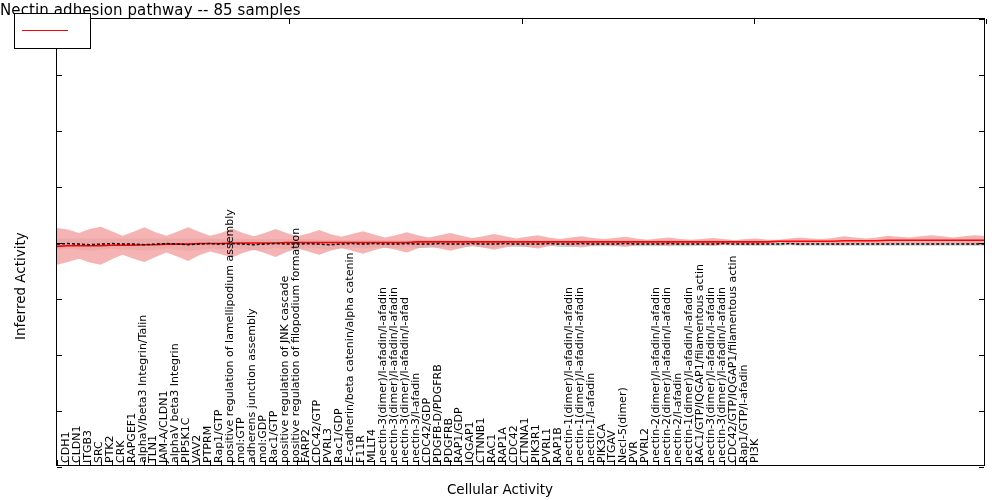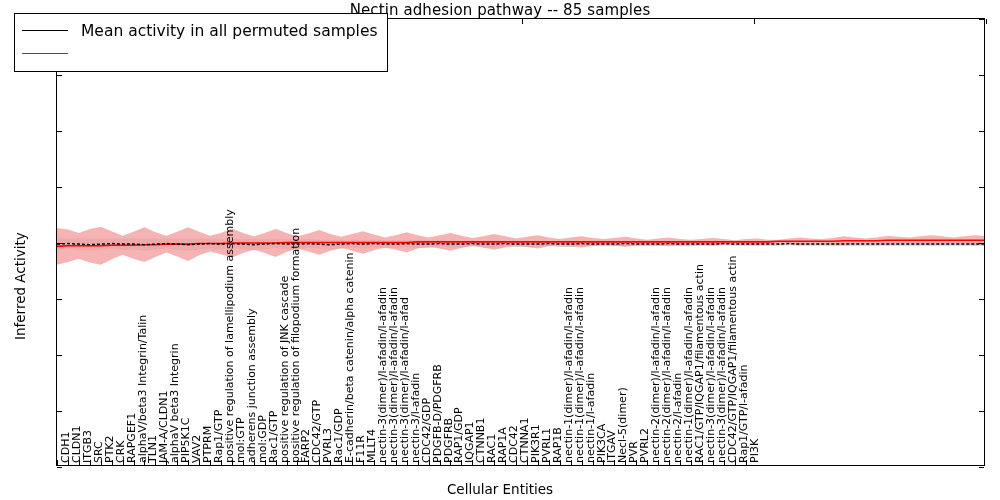--- a/index.html
+++ b/index.html
@@ -1,21 +1,21 @@
 <!DOCTYPE html>
 <html><head>
 <meta charset="utf-8">
 <style>
   html,body{margin:0;padding:0;background:#fff;}
   body{width:1000px;height:500px;overflow:hidden;
        font-family:"DejaVu Sans","Liberation Sans",sans-serif;color:#000;}
   #fig{position:relative;width:1000px;height:500px;}
 
   
-  #title{position:absolute;left:0;top:1px;width:1000px;text-align:center;
+  #title{position:absolute;left:0;top:1px;width:1000px;
          font-size:15px;letter-spacing:.1px;}
 
   
   #plot{position:absolute;left:56px;top:18px;width:929px;height:448px;
         border:1.1px solid #000;box-sizing:border-box;overflow:visible;}
   #clip{position:absolute;inset:0;overflow:hidden;}
   .ytickmark{position:absolute;left:0;width:5px;height:1px;background:#000;}
   .ytickmarkR{position:absolute;right:0;width:5px;height:1px;background:#000;}
   #ylabel{position:absolute;font-size:13.5px;white-space:nowrap;
           transform-origin:0 0;transform:rotate(-90deg);
@@ -39,21 +39,21 @@
   .legtxt{font-size:15.5px;white-space:nowrap;}
 </style>
 </head>
 <body>
 
 <div id="fig">
 
   <div id="title">Nectin adhesion pathway -- 85 samples</div>
 
   <div id="ylabel">Inferred Activity</div>
-  <div id="xlabel">Cellular Entities</div>
+  <div id="xlabel">Cellular Activity</div>
 
   <div id="plot">
     <div id="clip">
       <svg id="svg" width="929" height="448">
           <path d="M0.00,219.52L10.93,219.52L21.86,219.52L32.79,219.52L43.72,219.52L54.65,219.52L65.58,219.52L76.51,219.52L87.44,219.52L98.36,219.52L109.29,219.52L120.22,219.52L131.15,219.52L142.08,219.52L153.01,219.52L163.94,220.08L174.87,220.08L185.80,220.08L196.73,220.08L207.66,220.08L218.59,220.08L229.52,220.08L240.45,220.08L251.38,220.08L262.31,220.64L273.24,220.64L284.16,220.64L295.09,220.64L306.02,220.64L316.95,220.64L327.88,221.20L338.81,221.20L349.74,221.20L360.67,221.20L371.60,221.20L382.53,221.20L393.46,221.76L404.39,221.76L415.32,221.76L426.25,221.76L437.18,221.76L448.11,221.76L459.04,222.32L469.96,222.32L480.89,222.32L491.82,222.32L502.75,222.32L513.68,222.32L524.61,222.32L535.54,222.88L546.47,222.88L557.40,222.88L568.33,222.32L579.26,222.88L590.19,222.88L601.12,222.88L612.05,222.88L622.98,222.88L633.91,222.88L644.84,223.44L655.76,223.44L666.69,222.88L677.62,223.44L688.55,223.44L699.48,223.44L710.41,223.44L721.34,223.44L732.27,222.88L743.20,223.44L754.13,223.44L765.06,223.44L775.99,223.44L786.92,223.44L797.85,223.44L808.78,223.44L819.71,223.44L830.64,223.44L841.56,223.44L852.49,223.44L863.42,223.44L874.35,223.44L885.28,223.44L896.21,223.44L907.14,223.44L918.07,223.44L929.00,223.44L929.00,226.80L918.07,226.80L907.14,226.80L896.21,226.80L885.28,226.80L874.35,226.80L863.42,226.80L852.49,226.80L841.56,226.80L830.64,226.80L819.71,226.80L808.78,226.80L797.85,226.80L786.92,226.80L775.99,226.80L765.06,226.80L754.13,226.80L743.20,226.80L732.27,226.24L721.34,226.80L710.41,226.80L699.48,226.80L688.55,226.80L677.62,226.80L666.69,226.24L655.76,226.80L644.84,226.80L633.91,227.36L622.98,227.36L612.05,226.24L601.12,227.36L590.19,227.36L579.26,227.36L568.33,226.80L557.40,227.36L546.47,227.36L535.54,227.36L524.61,226.80L513.68,227.92L502.75,227.92L491.82,226.80L480.89,227.92L469.96,227.92L459.04,227.92L448.11,227.36L437.18,228.48L426.25,228.48L415.32,227.36L404.39,228.48L393.46,228.48L382.53,227.92L371.60,229.04L360.67,229.04L349.74,227.92L338.81,229.04L327.88,229.04L316.95,228.48L306.02,229.60L295.09,228.48L284.16,229.60L273.24,230.72L262.31,229.60L251.38,229.04L240.45,230.16L229.52,230.16L218.59,229.04L207.66,230.16L196.73,231.28L185.80,230.16L174.87,229.04L163.94,230.16L153.01,229.60L142.08,230.72L131.15,231.84L120.22,230.72L109.29,229.60L98.36,230.72L87.44,231.84L76.51,230.72L65.58,230.72L54.65,229.60L43.72,230.72L32.79,231.84L21.86,230.72L10.93,229.60L0.00,230.72Z" fill="#c8c8c8" fill-opacity="0.85" stroke="none"></path>
           <path d="M0.00,208.88L10.93,210.56L21.86,213.92L32.79,210.00L43.72,207.76L54.65,212.24L65.58,216.72L76.51,212.80L87.44,208.32L98.36,213.36L109.29,216.72L120.22,212.80L131.15,208.32L142.08,212.80L153.01,216.72L163.94,213.92L174.87,209.44L185.80,213.92L196.73,217.28L207.66,213.92L218.59,210.00L229.52,213.92L240.45,217.28L251.38,214.48L262.31,211.12L273.24,215.04L284.16,217.84L295.09,215.04L306.02,212.24L316.95,215.60L327.88,218.40L338.81,216.16L349.74,213.36L360.67,216.16L371.60,218.40L382.53,216.16L393.46,213.92L404.39,216.72L415.32,218.96L426.25,217.28L437.18,215.04L448.11,217.28L459.04,219.52L469.96,217.84L480.89,216.16L491.82,218.40L502.75,220.08L513.68,218.40L524.61,217.28L535.54,218.96L546.47,220.08L557.40,218.96L568.33,217.84L579.26,219.52L590.19,220.64L601.12,219.52L612.05,218.40L622.98,220.08L633.91,220.64L644.84,220.08L655.76,218.96L666.69,220.08L677.62,221.20L688.55,220.08L699.48,219.52L710.41,220.64L721.34,220.64L732.27,219.52L743.20,218.40L754.13,219.52L765.06,220.08L775.99,218.96L786.92,217.28L797.85,218.40L808.78,219.52L819.71,218.40L830.64,216.72L841.56,217.84L852.49,218.40L863.42,217.28L874.35,216.16L885.28,217.28L896.21,218.40L907.14,217.28L918.07,216.16L929.00,217.28L929.00,225.12L918.07,226.24L907.14,225.12L896.21,224.00L885.28,225.12L874.35,226.24L863.42,225.12L852.49,224.00L841.56,224.56L830.64,225.68L819.71,225.12L808.78,224.00L797.85,225.12L786.92,226.24L775.99,225.68L765.06,224.56L754.13,225.12L743.20,226.24L732.27,225.12L721.34,224.00L710.41,225.12L699.48,226.24L688.55,225.68L677.62,224.56L666.69,225.68L655.76,226.80L644.84,225.68L633.91,225.12L622.98,225.68L612.05,227.36L601.12,226.24L590.19,225.12L579.26,226.24L568.33,227.92L557.40,226.80L546.47,225.68L535.54,226.80L524.61,228.48L513.68,227.36L502.75,225.68L491.82,227.36L480.89,229.60L469.96,227.92L459.04,226.24L448.11,228.48L437.18,230.72L426.25,228.48L415.32,226.80L404.39,229.04L393.46,231.84L382.53,229.60L371.60,227.36L360.67,229.60L349.74,233.52L338.81,230.72L327.88,228.48L316.95,231.28L306.02,234.64L295.09,231.84L284.16,229.04L273.24,231.84L262.31,235.76L251.38,232.40L240.45,229.60L229.52,232.96L218.59,238.00L207.66,234.08L196.73,230.72L185.80,234.08L174.87,238.56L163.94,235.20L153.01,232.40L142.08,236.32L131.15,241.92L120.22,237.44L109.29,233.52L98.36,238.00L87.44,243.04L76.51,239.68L65.58,235.76L54.65,240.24L43.72,245.84L32.79,243.60L21.86,239.68L10.93,243.04L0.00,245.84Z" fill="#f2a0a0" fill-opacity="0.8" stroke="none"></path>
           <path d="M0.00,227.36L10.93,226.80L21.86,226.80L32.79,226.80L43.72,226.80L54.65,226.24L65.58,226.24L76.51,226.24L87.44,225.68L98.36,225.68L109.29,225.12L120.22,225.12L131.15,225.12L142.08,224.56L153.01,224.56L163.94,224.56L174.87,224.00L185.80,224.00L196.73,224.00L207.66,224.00L218.59,224.00L229.52,223.44L240.45,223.44L251.38,223.44L262.31,223.44L273.24,223.44L284.16,223.44L295.09,223.44L306.02,223.44L316.95,223.44L327.88,223.44L338.81,223.44L349.74,223.44L360.67,222.88L371.60,222.88L382.53,222.88L393.46,222.88L404.39,222.88L415.32,222.88L426.25,222.88L437.18,222.88L448.11,222.88L459.04,222.88L469.96,222.88L480.89,222.88L491.82,222.88L502.75,222.88L513.68,222.88L524.61,222.88L535.54,222.88L546.47,222.88L557.40,222.88L568.33,222.88L579.26,222.88L590.19,222.88L601.12,222.88L612.05,222.88L622.98,222.88L633.91,222.88L644.84,222.88L655.76,222.88L666.69,222.88L677.62,222.88L688.55,222.88L699.48,222.88L710.41,222.88L721.34,222.32L732.27,222.32L743.20,222.32L754.13,222.32L765.06,222.32L775.99,222.32L786.92,221.76L797.85,221.76L808.78,221.76L819.71,221.76L830.64,221.20L841.56,221.20L852.49,221.20L863.42,221.20L874.35,221.20L885.28,221.20L896.21,221.20L907.14,221.20L918.07,221.20L929.00,221.20" fill="none" stroke="#ff0000" stroke-width="1.6"></path>
           <path d="M0.00,225.12L10.93,224.56L21.86,225.12L32.79,225.68L43.72,225.12L54.65,224.56L65.58,225.12L76.51,225.12L87.44,225.68L98.36,225.12L109.29,224.56L120.22,225.12L131.15,225.68L142.08,225.12L153.01,224.56L163.94,225.12L174.87,224.56L185.80,225.12L196.73,225.68L207.66,225.12L218.59,224.56L229.52,225.12L240.45,225.12L251.38,224.56L262.31,225.12L273.24,225.68L284.16,225.12L295.09,224.56L306.02,225.12L316.95,224.56L327.88,225.12L338.81,225.12L349.74,224.56L360.67,225.12L371.60,225.12L382.53,224.56L393.46,225.12L404.39,225.12L415.32,224.56L426.25,225.12L437.18,225.12L448.11,224.56L459.04,225.12L469.96,225.12L480.89,225.12L491.82,224.56L502.75,225.12L513.68,225.12L524.61,224.56L535.54,225.12L546.47,225.12L557.40,225.12L568.33,224.56L579.26,225.12L590.19,225.12L601.12,225.12L612.05,224.56L622.98,225.12L633.91,225.12L644.84,225.12L655.76,225.12L666.69,224.56L677.62,225.12L688.55,225.12L699.48,225.12L710.41,225.12L721.34,225.12L732.27,224.56L743.20,225.12L754.13,225.12L765.06,225.12L775.99,225.12L786.92,225.12L797.85,225.12L808.78,225.12L819.71,225.12L830.64,225.12L841.56,225.12L852.49,225.12L863.42,225.12L874.35,225.12L885.28,225.12L896.21,225.12L907.14,225.12L918.07,225.12L929.00,225.12" fill="none" stroke="#000000" stroke-width="1.5" stroke-dasharray="3,2"></path>
         </svg>
     </div>
@@ -212,20 +212,16 @@
       <div class="xlab" style="left: 693.906px; top: 463px;">RAC1/GTP/IQGAP1/filamentous actin</div>
       <div class="xlab" style="left: 704.835px; top: 463px;">nectin-3(dimer)/l-afadin/l-afadin</div>
       <div class="xlab" style="left: 715.765px; top: 463px;">nectin-3(dimer)/l-afadin/l-afadin</div>
       <div class="xlab" style="left: 726.694px; top: 463px;">CDC42/GTP/IQGAP1/filamentous actin</div>
       <div class="xlab" style="left: 737.624px; top: 463px;">Rap1/GTP/l-afadin</div>
       <div class="xlab" style="left: 748.553px; top: 463px;">PI3K</div>
     </div>
 
   <div id="legend">
     <div class="legrow">
-      <span class="legline"></span>
-      <span class="legtxt">Mean activity in all permuted samples</span>
-    </div>
-    <div class="legrow">
       <span class="legline red"></span>
     </div>
   </div>
 </div>
 
 </body></html>

